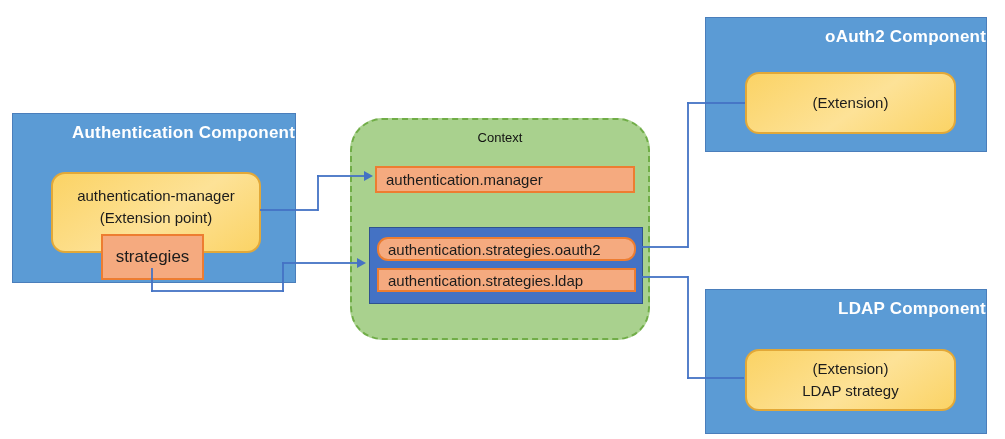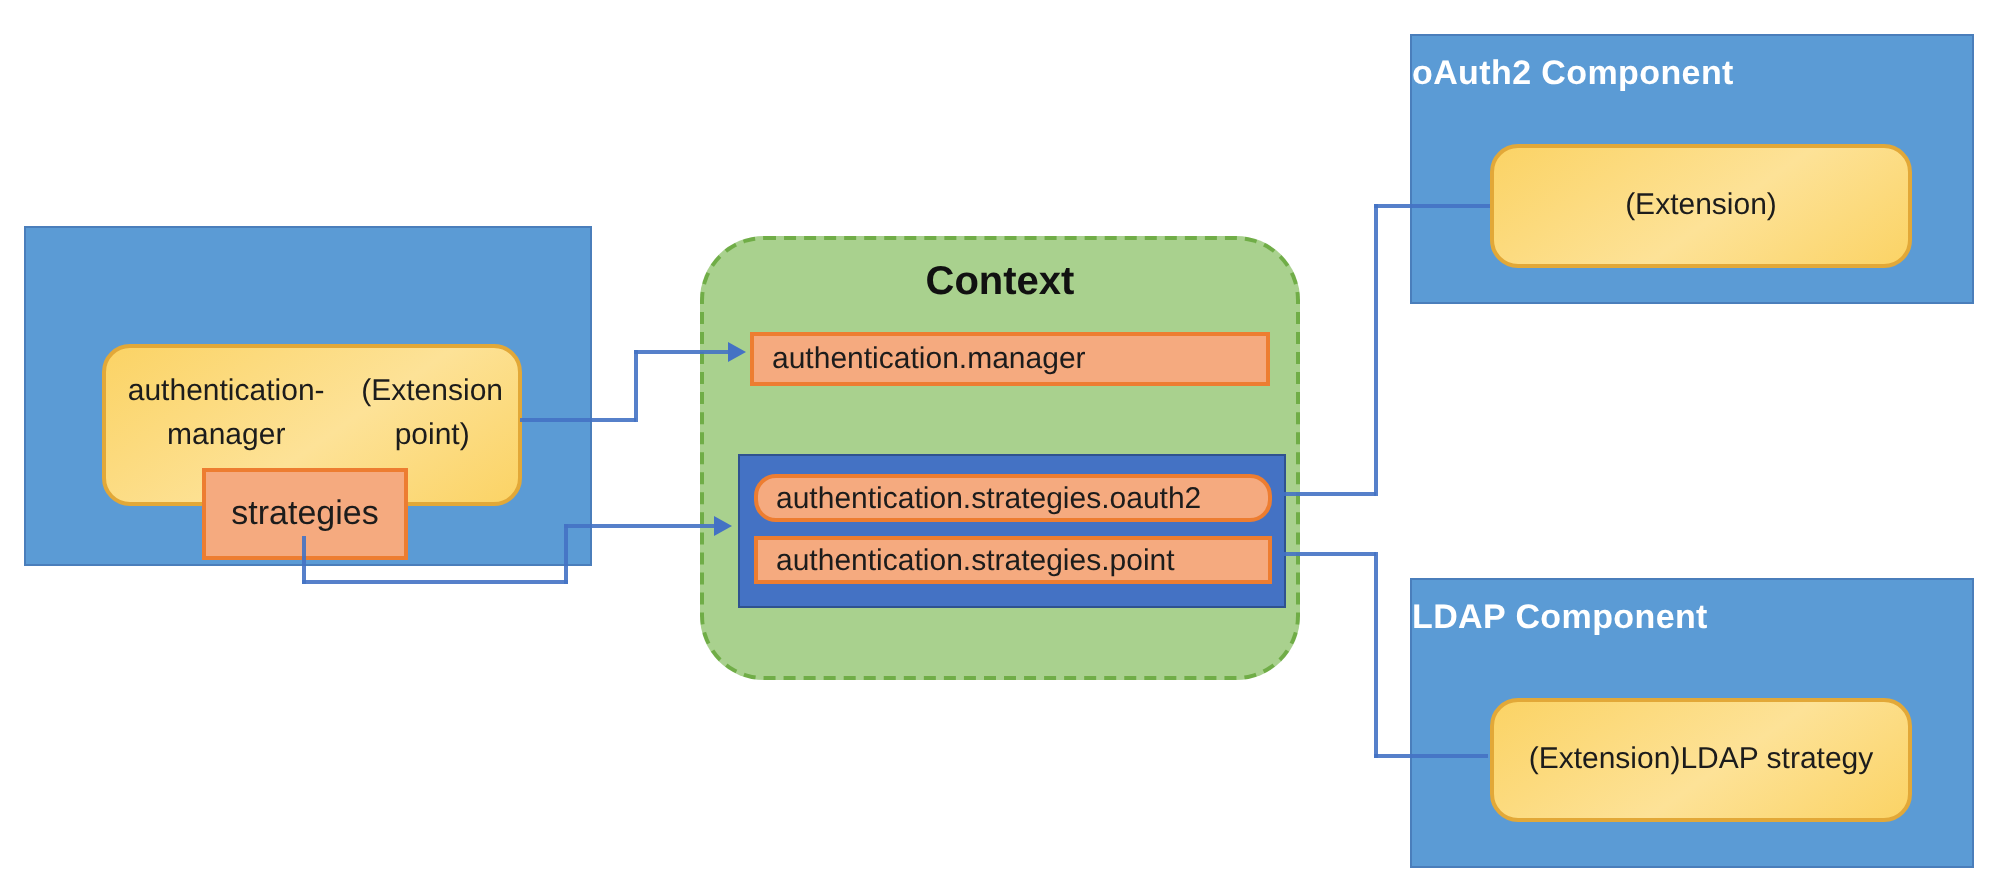--- a/index.html
+++ b/index.html
@@ -9,34 +9,34 @@
     font-family:"Liberation Sans", sans-serif; overflow:hidden;
   }
 
   
   .comp {
     position:absolute;
     background:var(--component-fill, #5B9BD5);
     border:1px solid var(--component-border, #4A7EBB);
   }
   .comp-title {
-    position:absolute; left:0; right:0; top:9px; text-align:left;
+    position:absolute; left:0; right:0; top:9px; text-align:right;
     color:var(--component-title-text, #ffffff); font-size:17px; font-weight:bold;
     letter-spacing:0.2px;
   }
 
   
   .gold {
     position:absolute; border-radius:14px;
     background:linear-gradient(145deg,
       var(--gold-fill, #FBD365) 0%,
       var(--gold-fill-light, #FDE297) 55%,
       var(--gold-fill, #FBD365) 100%);
     border:2px solid var(--gold-border, #E2A838);
-    display:flex; flex-direction:row; align-items:center; justify-content:center;
+    display:flex; flex-direction:column; align-items:center; justify-content:center;
     color:var(--body-text, #1C1C1C); font-size:15px; line-height:22px; text-align:center;
   }
 
   
   .entry {
     background:var(--entry-fill, #F5AA7F);
     border:2px solid var(--entry-border, #ED7D31);
     color:var(--body-text, #1C1C1C);
   }
 
@@ -48,21 +48,21 @@
 
   
   .ctx {
     position:absolute; left:350px; top:118px; width:300px; height:222px;
     background:var(--context-fill, #A9D18E);
     border:2px dashed var(--context-border, #70AD47);
     border-radius:32px;
   }
   .ctx-title {
     position:absolute; left:0; right:0; top:10px; text-align:center;
-    color:#111; font-size:20px; font-weight:bold;
+    color:#111; font-size:13px; font-weight:normal;
   }
   .ctx-row {
     position:absolute; font-size:15px; display:flex; align-items:center;
     padding-left:9px; white-space:nowrap; overflow:hidden;
   }
   .row-manager { left:23px; top:46px; width:260px; height:27px;text-align:center; }
 
   .blue-container {
     position:absolute; left:17px; top:107px; width:274px; height:77px;
     background:var(--container-fill, #4472C4);
@@ -80,33 +80,34 @@
     border-top:5px solid transparent; border-bottom:5px solid transparent;
     border-left:9px solid var(--connector, #4472C4);
   }
 </style>
 </head>
 <body>
 
 <div class="canvas">
 
   <div class="comp" style="left:12px; top:113px; width:284px; height:170px;">
+    <div class="comp-title">Authentication Component</div>
     <div class="gold" style="left:38px; top:58px; width:210px; height:81px; padding-bottom:12px;">
       <div>authentication-manager</div>
       <div>(Extension point)</div>
     </div>
     <div class="entry strategies-box">strategies</div>
   </div>
 
   <div class="ctx">
     <div class="ctx-title">Context</div>
     <div class="entry ctx-row row-manager">authentication.manager</div>
     <div class="blue-container">
       <div class="entry ctx-row row-oauth2">authentication.strategies.oauth2</div>
-      <div class="entry ctx-row row-ldap">authentication.strategies.point</div>
+      <div class="entry ctx-row row-ldap">authentication.strategies.ldap</div>
     </div>
   </div>
 
   <div class="comp" style="left:705px; top:17px; width:282px; height:135px;">
     <div class="comp-title">oAuth2 Component</div>
     <div class="gold" style="left:39px; top:54px; width:211px; height:62px;">
       <div>(Extension)</div>
     </div>
   </div>
 

